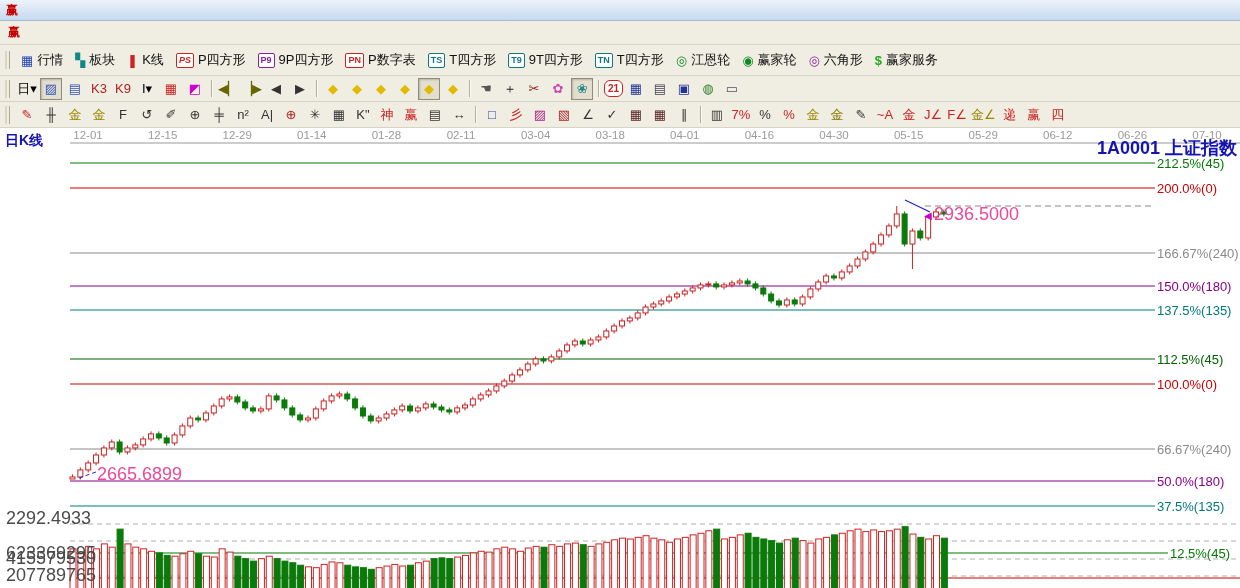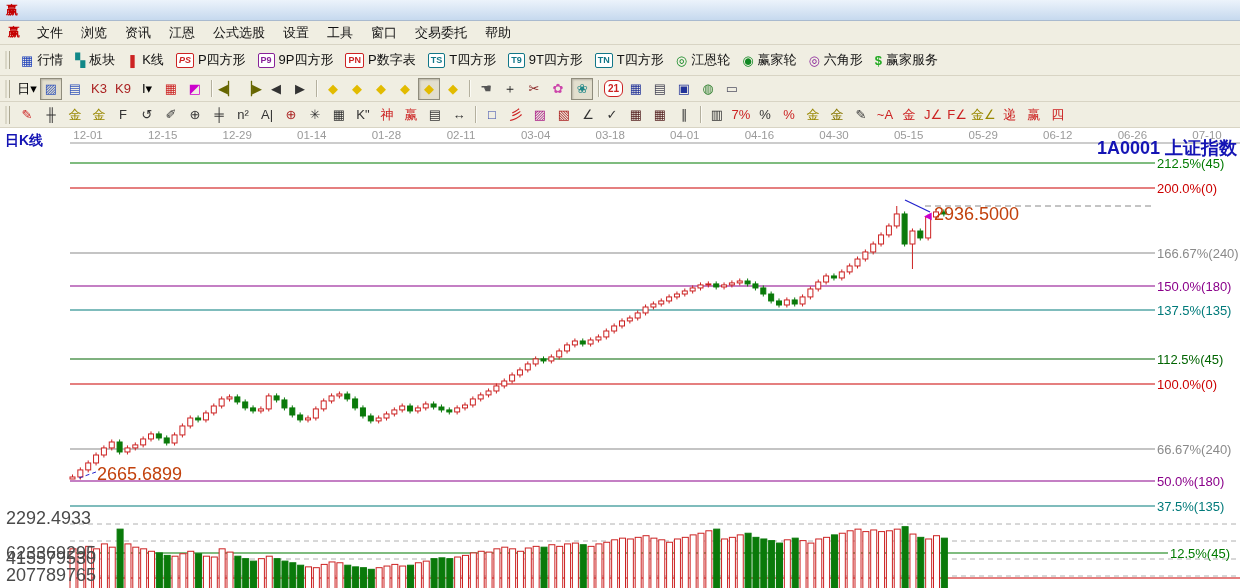--- a/index.html
+++ b/index.html
@@ -20,49 +20,37 @@
   .ticon.box{font-size:9px;font-weight:bold;border:1px solid;padding:0 2px;height:13px;line-height:13px;border-radius:2px;background:#fff}
   .icn{display:inline-flex;align-items:center;justify-content:center;min-width:20px;height:20px;
        font-size:13px;margin:0 1px;cursor:default;border:1px solid transparent}
   .icn.box{font-size:10px;font-weight:bold;height:15px;min-width:17px;border:1px solid;background:#fff;border-radius:6px}
   .icn.pressed{border:1px solid #8f8c7c;background:#e3dfce;box-shadow:inset 1px 1px 2px rgba(0,0,0,.2)}
   .sep{width:1px;height:17px;background:#b4b09e;box-shadow:1px 0 0 #fbfaf4;margin:0 4px}
   #chart{position:relative;width:1240px;height:461px;background:#fff}
   #chart-svg{position:absolute;left:0;top:0}
   .clbl{position:absolute;white-space:nowrap;font-size:18px;line-height:14px}
   .lbl-blue{color:#1414b4;font-weight:bold}
-  .lbl-navy{color:#c2410c}
+  .lbl-navy{color:#ec4899}
   .lbl-gray{color:#4a4a4a}
   .marker{color:#cc00cc;font-size:10px}
   .watermark{position:absolute;right:4px;top:416px;font-size:31px;font-weight:bold;
              color:rgba(204,38,38,.62);letter-spacing:7px;text-decoration:underline;
              font-family:"Liberation Serif","DejaVu Serif",serif}
   svg text{font-family:"Liberation Sans","DejaVu Sans",sans-serif}
 </style>
 </head>
 <body>
 
 <div class="titlebar">
   <span class="app-logo">赢</span>
 </div>
 
 <div class="menubar">
   <span class="menu-logo">赢</span>
-  <span id="menu-items" style="display:flex">
-      <span class="menu-item">文件</span>
-      <span class="menu-item">浏览</span>
-      <span class="menu-item">资讯</span>
-      <span class="menu-item">江恩</span>
-      <span class="menu-item">公式选股</span>
-      <span class="menu-item">设置</span>
-      <span class="menu-item">工具</span>
-      <span class="menu-item">窗口</span>
-      <span class="menu-item">交易委托</span>
-      <span class="menu-item">帮助</span>
-    </span>
 </div>
 
 <div class="tb tb1" id="toolbar-main">
     <span class="grip"></span>
     <span class="tbtn">
       <span class="ticon" style="color: rgb(34, 68, 187);">▦</span>
       <span>行情</span>
     </span>
     <span class="tbtn">
       <span class="ticon" style="color: rgb(17, 136, 136);">▚</span>

